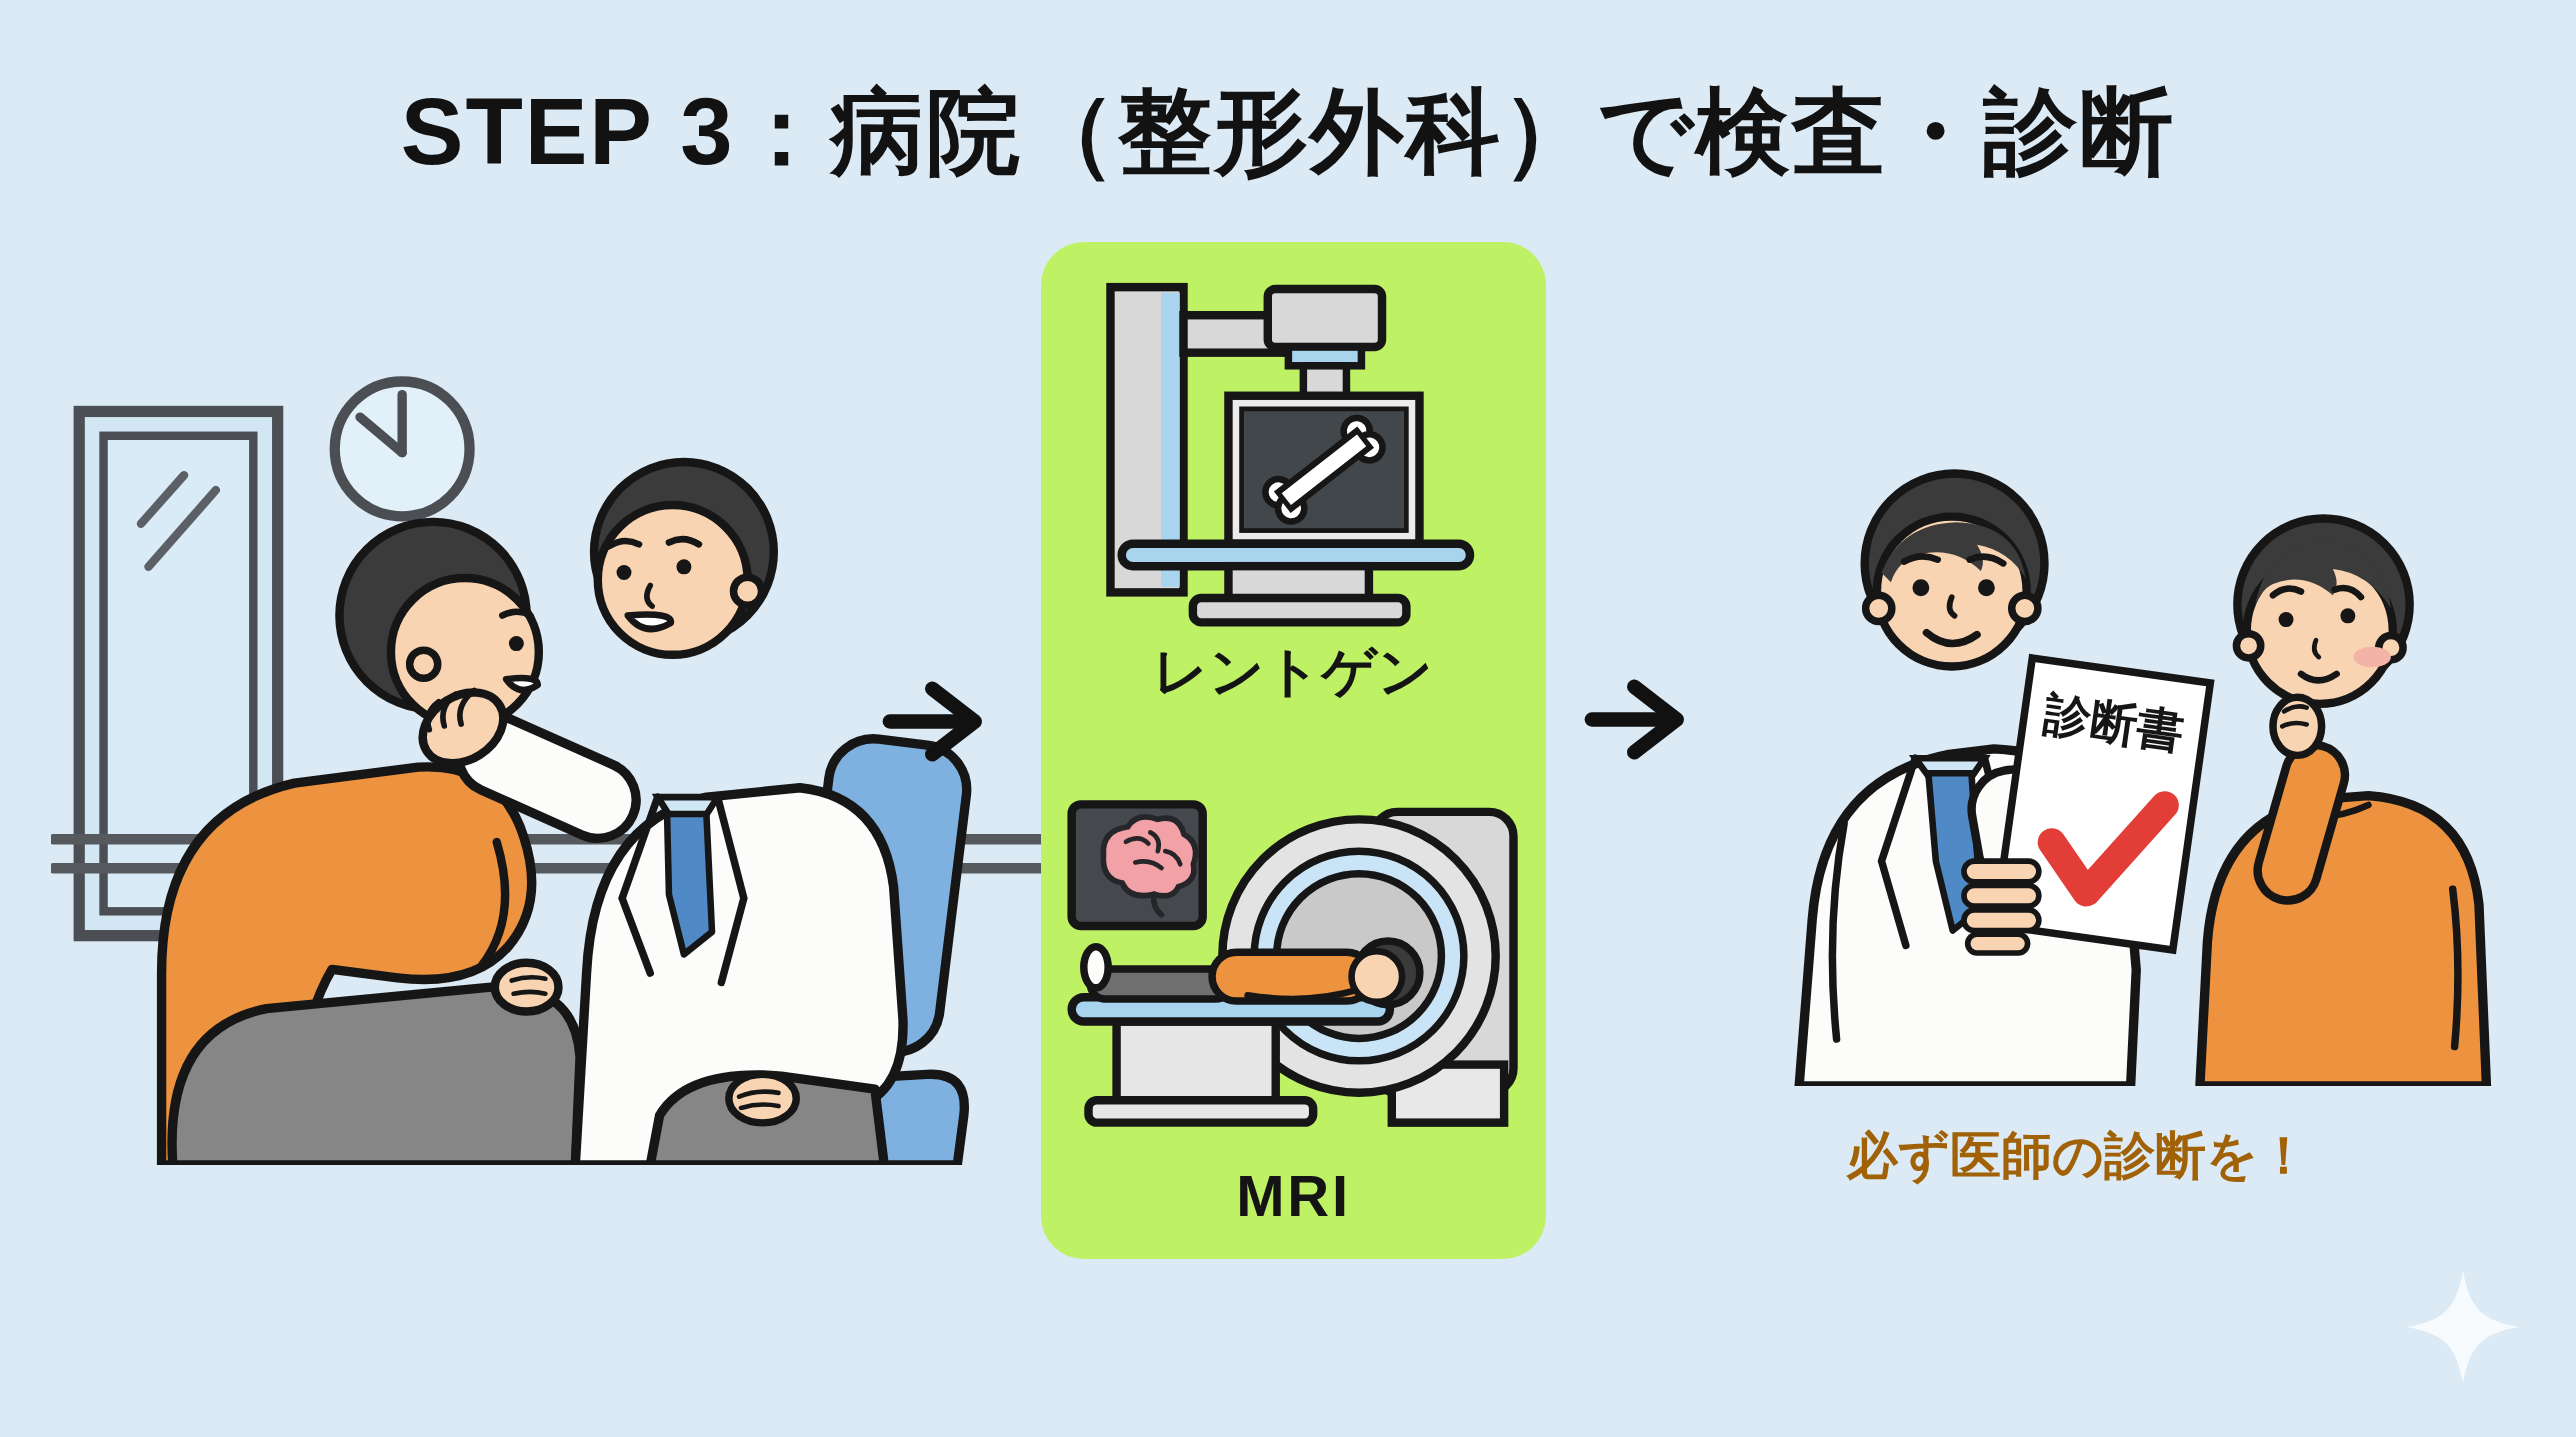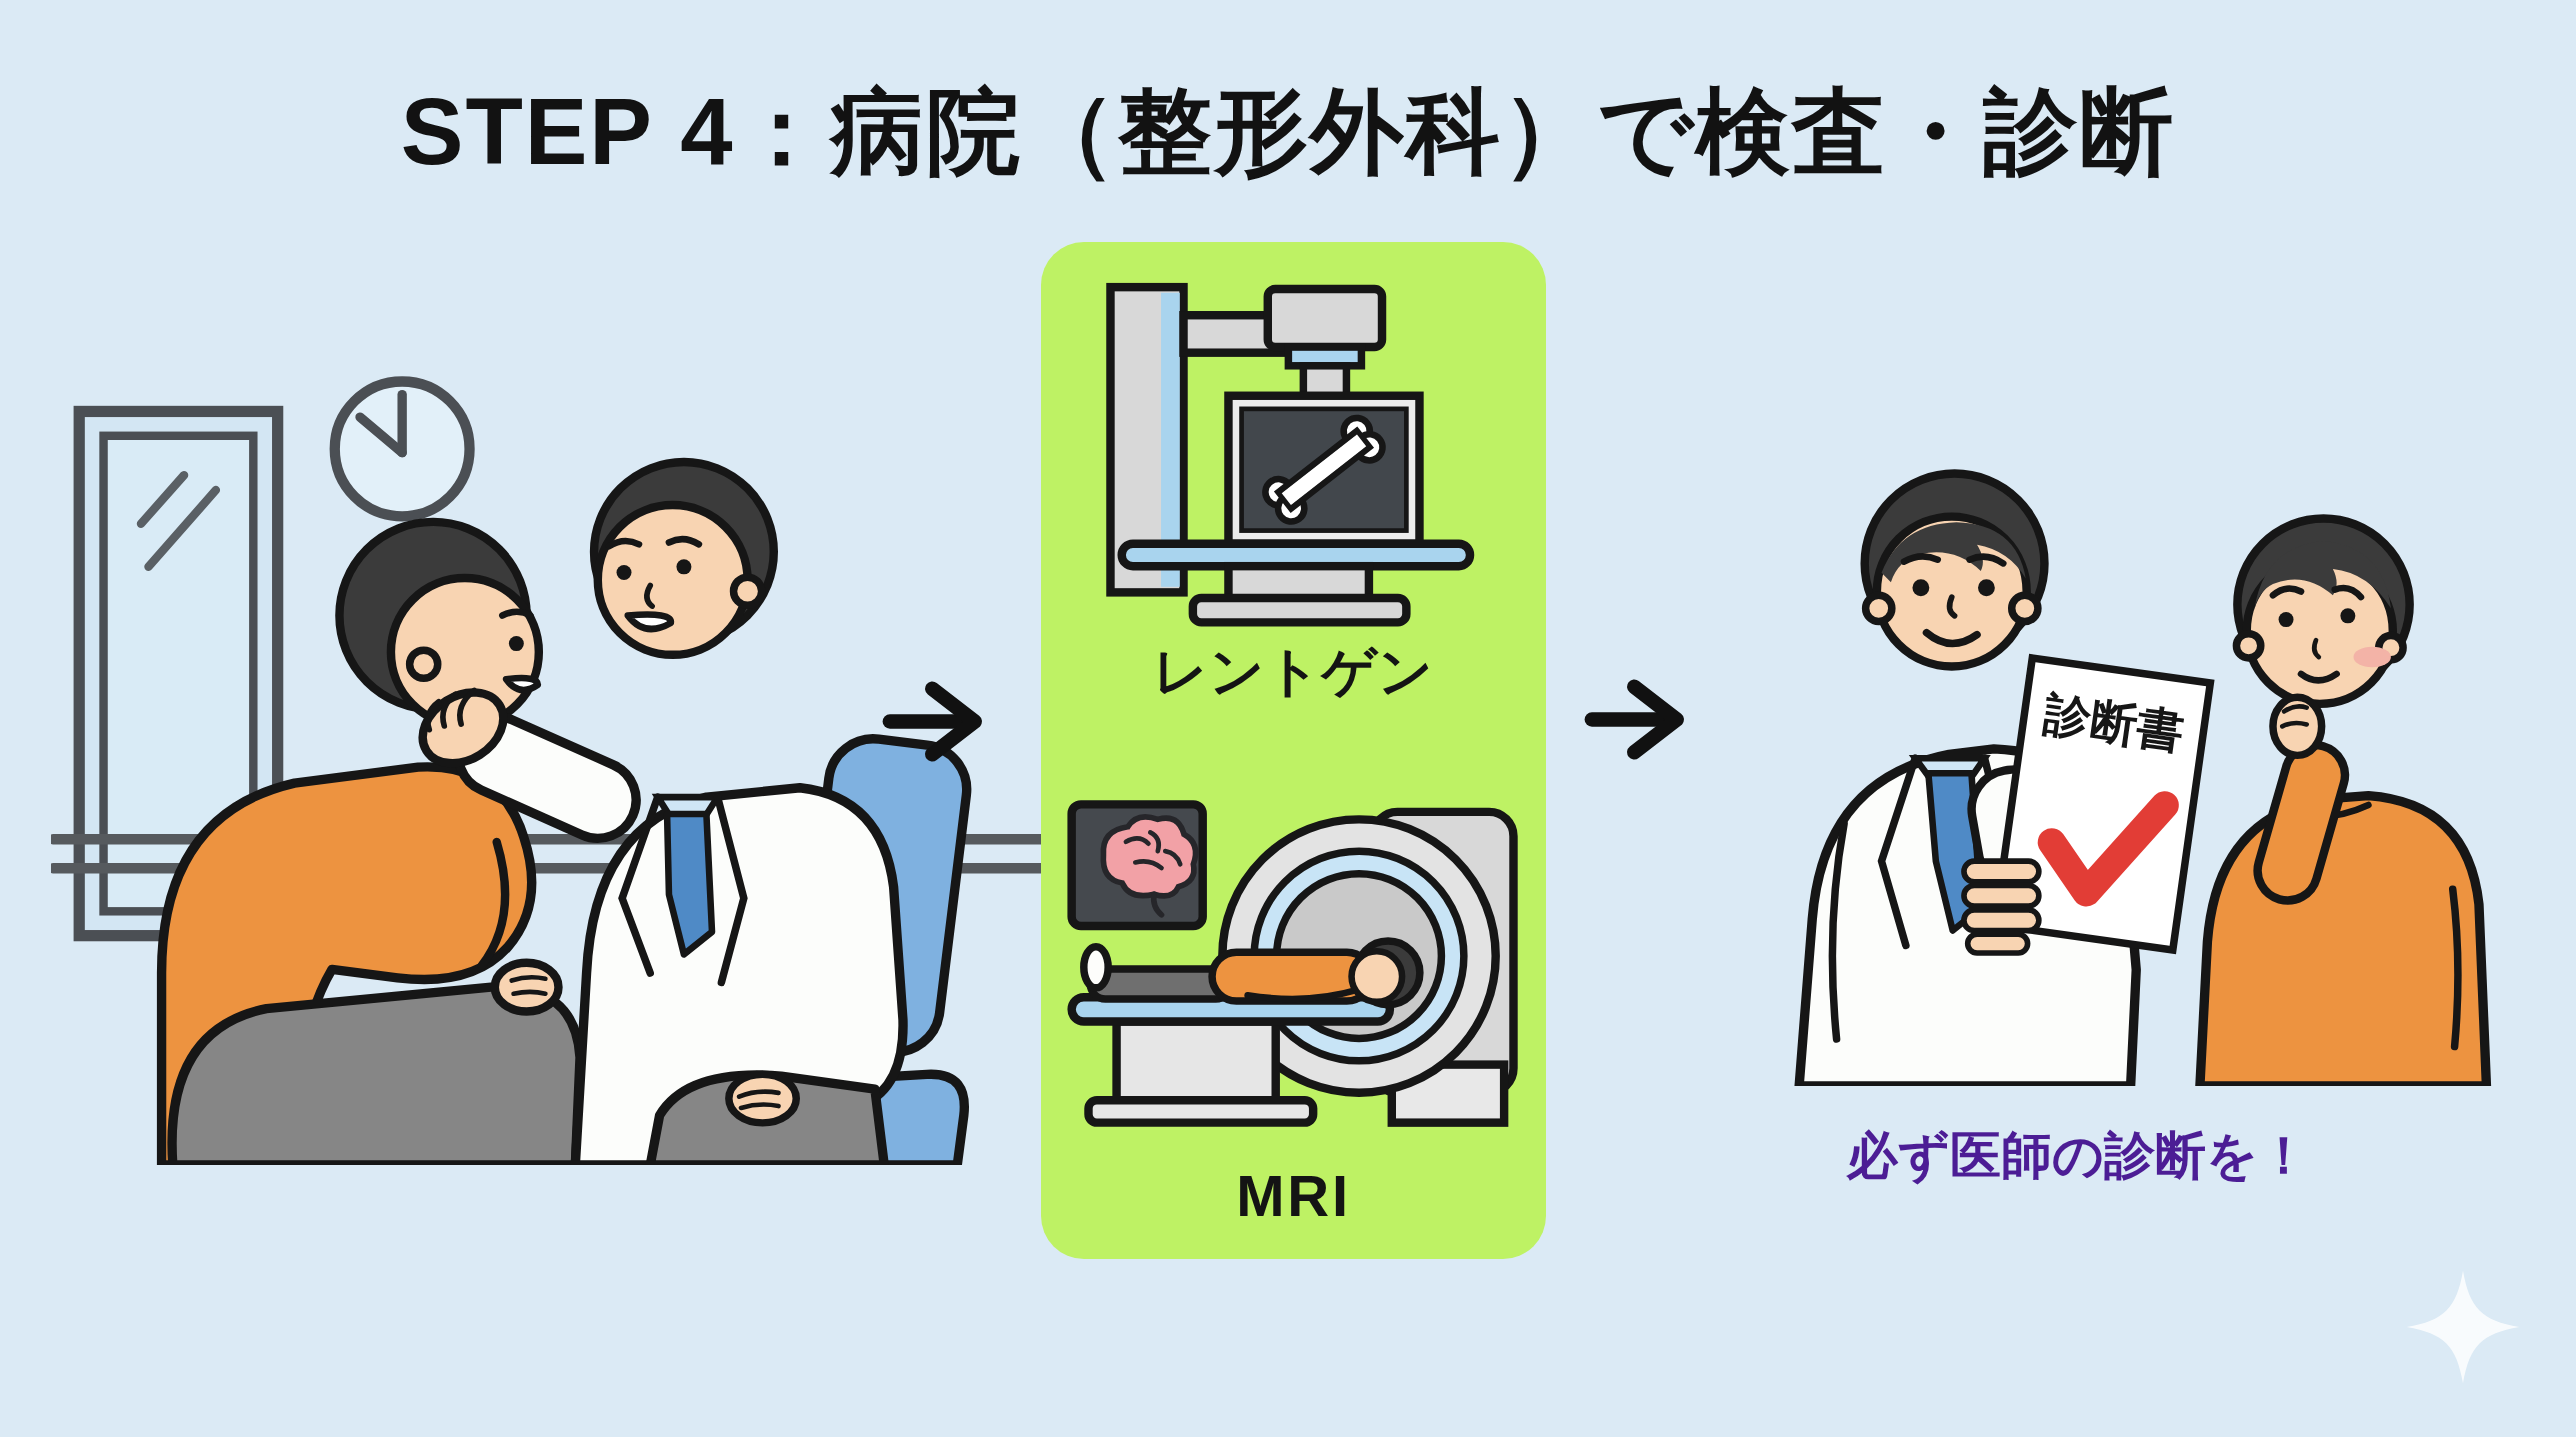--- a/index.html
+++ b/index.html
@@ -27,31 +27,31 @@
   .exam-card .illus-x{ margin-top:32px; }
   .exam-card .illus-m{ margin-top:86px; }
   .card-label{
     font-size:54px; font-weight:bold; color:#141414; margin-top:7.5px;
     letter-spacing:0.9px; text-align:center;
   }
   .card-label.mri{ font-size:58px; margin-top:30px; letter-spacing:2.8px; }
   .scene-diagnosis{ left:1713px; top:421px; width:824px; height:665px; }
   .footer-note{
     position:absolute; left:1657px; top:1116px; width:842px;
-    text-align:center; font-size:51px; font-weight:bold; color:#4c1d95;
+    text-align:center; font-size:51px; font-weight:bold; color:#a16207;
     line-height:1.55;
   }
   .sparkle{ position:absolute; left:2402px; top:1266px; }
 </style>
 </head>
 <body>
 
 <div class="canvas">
 
-  <div class="title">STEP 4：病院（整形外科）で検査・診断</div>
+  <div class="title">STEP 3：病院（整形外科）で検査・診断</div>
 
   <svg class="scene scene-consult" viewBox="0 0 1240 845">
 
     <g>
       <rect x="30" y="40" width="212" height="560" fill="#d3e6f3" stroke="#4b4f54" stroke-width="12"></rect>
       <rect x="56" y="66" width="160" height="508" fill="#d9ebf6" stroke="#4b4f54" stroke-width="9"></rect>
       <path d="M96 160 L142 108" stroke="#5a6065" stroke-width="9" stroke-linecap="round"></path>
       <path d="M104 206 L176 124" stroke="#5a6065" stroke-width="9" stroke-linecap="round"></path>
     </g>
 

